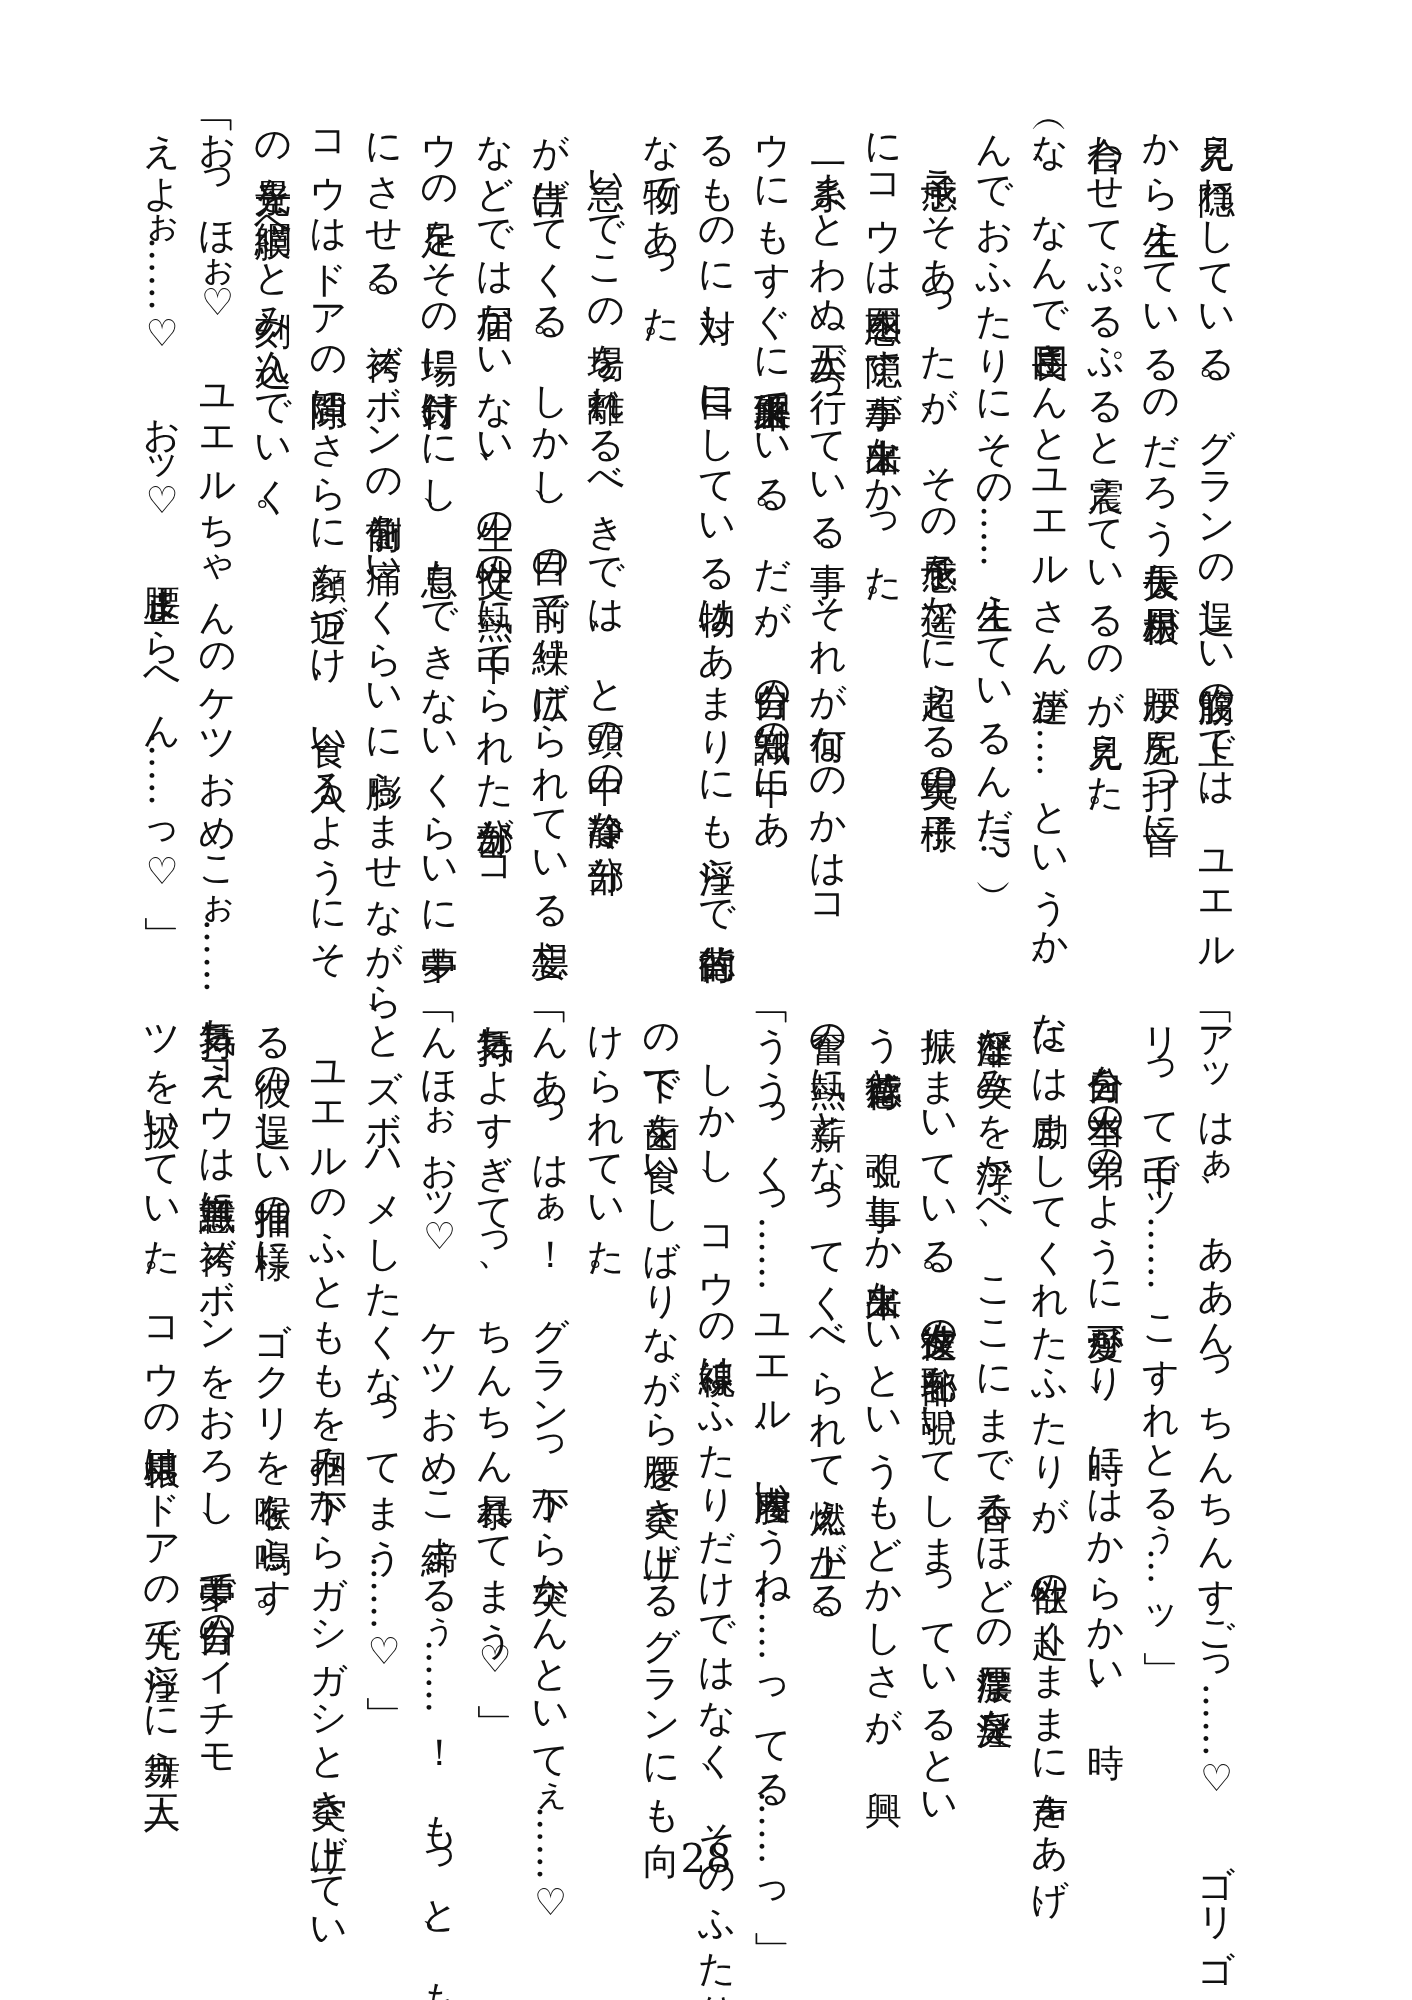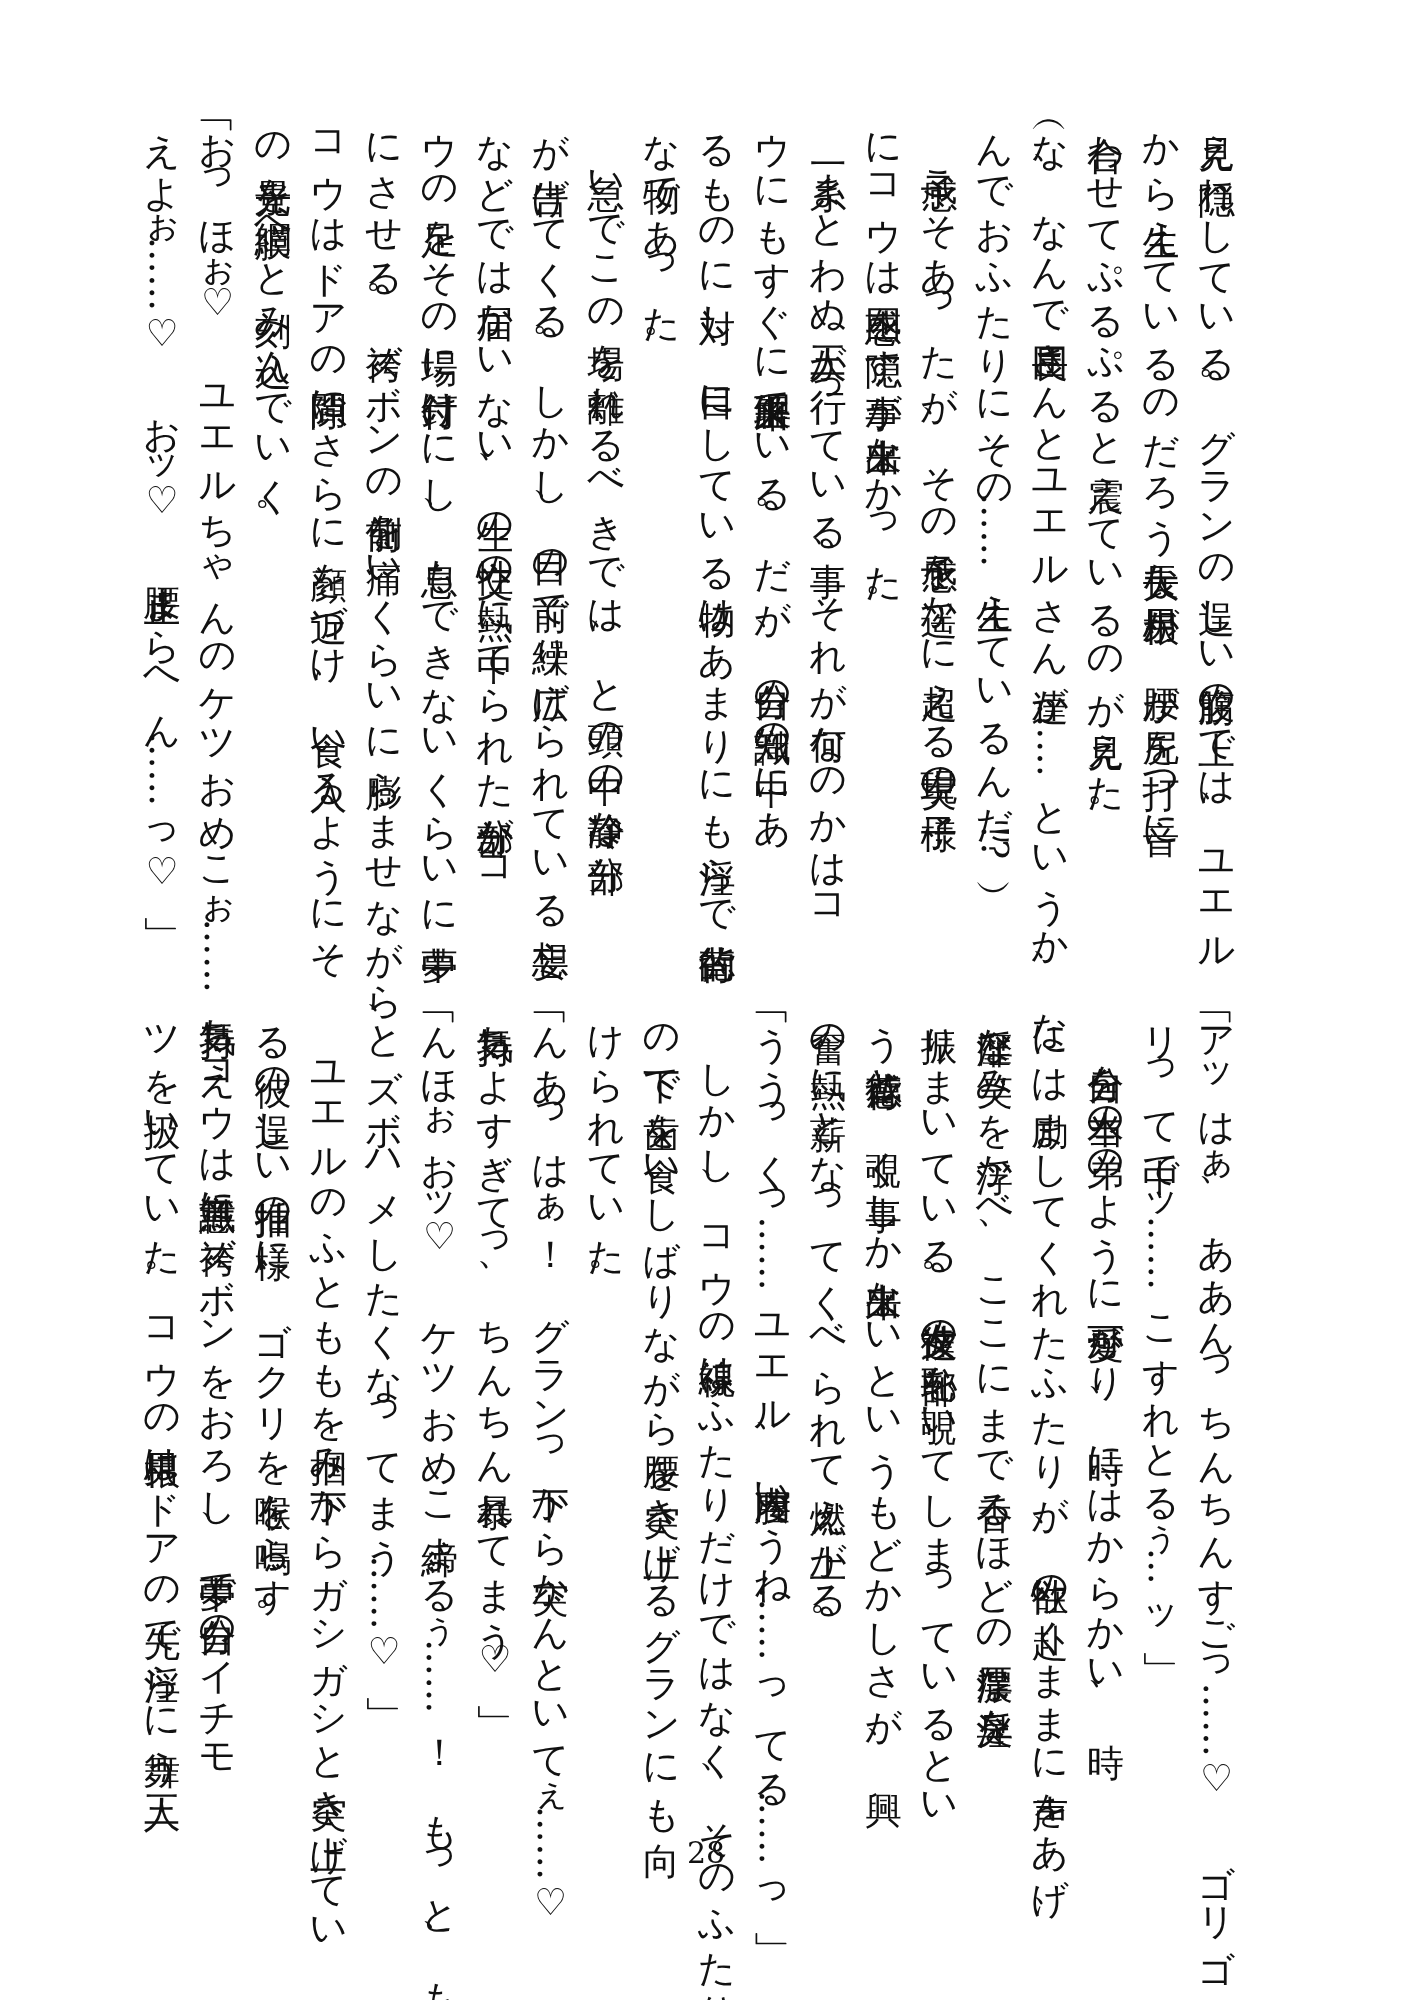--- a/index.html
+++ b/index.html
@@ -1,21 +1,21 @@
 <!DOCTYPE html>
 <html><head>
 <meta charset="utf-8">
 <style>
   html,body{margin:0;padding:0;background:#fff;}
   body{width:1412px;height:2000px;position:relative;overflow:hidden;font-family:"DejaVu Serif","Liberation Serif",serif;color:#111;}
   .block{position:absolute;writing-mode:vertical-rl;font-size:37px;line-height:55.5px;letter-spacing:0.5px;}
   #top{right:168px;top:108px;height:720px;}
   #bottom{right:168px;top:1000px;height:720px;}
   .col{display:block;white-space:pre;}
-  .pagenum{position:absolute;left:0;width:1412px;top:1835px;text-align:center;font-size:30px;}
+  .pagenum{position:absolute;left:0;width:1412px;top:1835px;text-align:center;font-size:40px;}
 </style>
 </head>
 <body>
 
 <div id="top" class="block">
   <span class="col">見え隠れしている。グランの逞しい腹筋の上では、ユエル</span>
   <span class="col">から生えているのだろう長大な男根が、腰が尻を打つ音に</span>
   <span class="col">合わせてぷるぷると震えているのが見えた。</span>
   <span class="col">（な、なんで団長さんとユエルさん達が……というか、な</span>
   <span class="col">んでおふたりにその……生えているんだ!?）</span>

